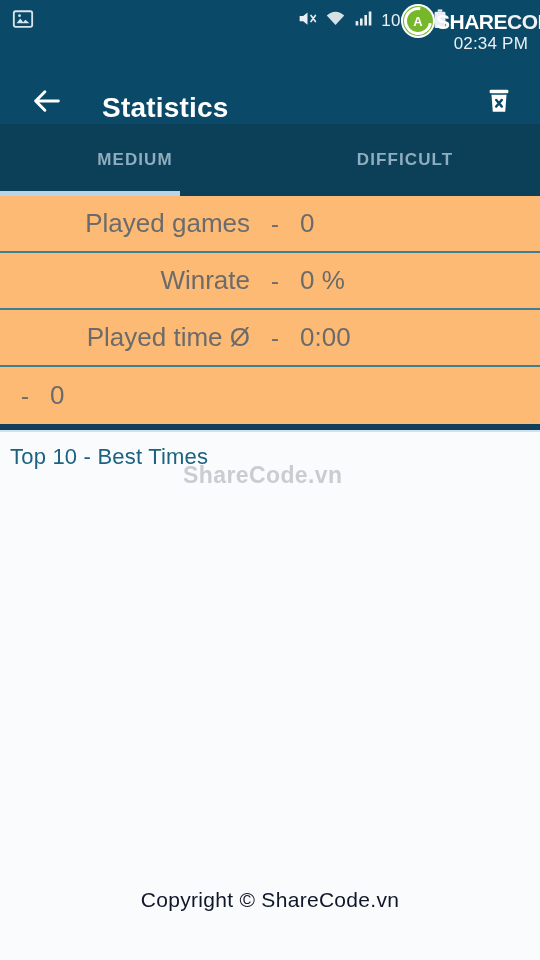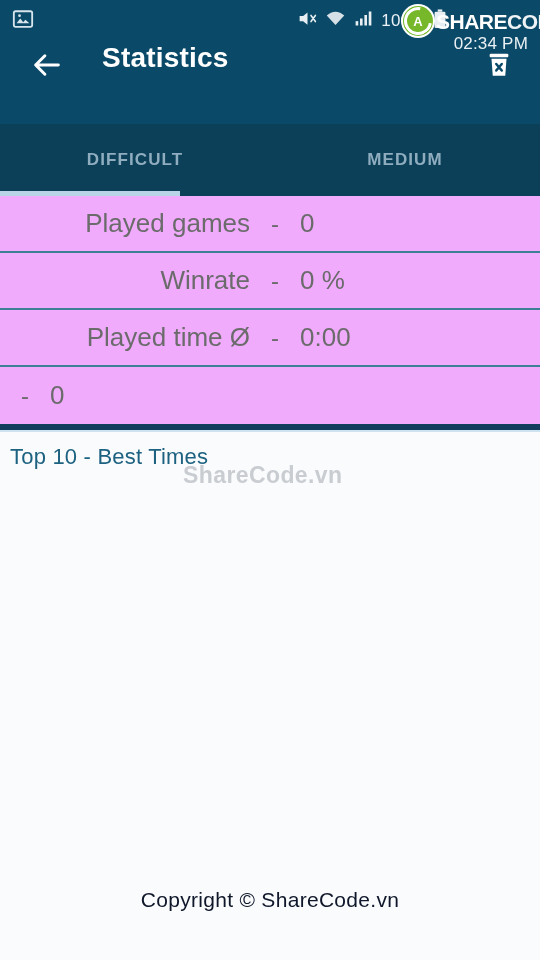--- a/index.html
+++ b/index.html
@@ -86,21 +86,21 @@
     white-space: nowrap;
   }
   .wm-share { color: #ffffff; }
   .wm-code  { color: #f0f3f5; }
 
   
   .app-bar {
     height: 82px;
     background: #0a4a68;
     display: flex;
-    align-items: flex-start;
+    align-items: flex-end;
     padding: 0 18px 0 24px;
     box-sizing: border-box;
   }
   .back-btn {
     width: 46px; height: 46px;
     display: flex; align-items: center; justify-content: center;
     flex: 0 0 auto;
     cursor: pointer;
   }
   .app-title {
@@ -142,21 +142,21 @@
     position: absolute;
     bottom: 0;
     left: 0;
     width: 180px;
     height: 5px;
     background: #b8d4e6;
   }
 
   
   .stats-list {
-    background: #f0abfc;
+    background: #fdba74;
   }
   .stat-row {
     height: 57px;
     display: flex;
     align-items: center;
     border-bottom: 2px solid #3d8096;
     box-sizing: border-box;
   }
   .stat-row:last-child { border-bottom: none; }
   .stat-label {
@@ -291,22 +291,22 @@
   <div class="delete-btn">
     <svg width="30" height="30" viewBox="0 0 24 24">
       <rect x="4.5" y="3" width="15" height="2.8" rx="1" fill="#ffffff"></rect>
       <path d="M6 7h12l-1 13.5H7z" fill="#ffffff"></path>
       <path d="M9.8 11.2l4.4 5.2M14.2 11.2l-4.4 5.2" stroke="#0a4a68" stroke-width="2" stroke-linecap="round"></path>
     </svg>
   </div>
 </div>
 
 <div class="tab-bar">
+  <div class="tab">MEDIUM</div>
   <div class="tab">DIFFICULT</div>
-  <div class="tab">MEDIUM</div>
   <div class="tab-indicator"></div>
 </div>
 
 <div class="stats-list">
   <div class="stat-row">
     <span class="stat-label">Played games</span>
     <span class="stat-dash">-</span>
     <span class="stat-value">0</span>
   </div>
   <div class="stat-row">

